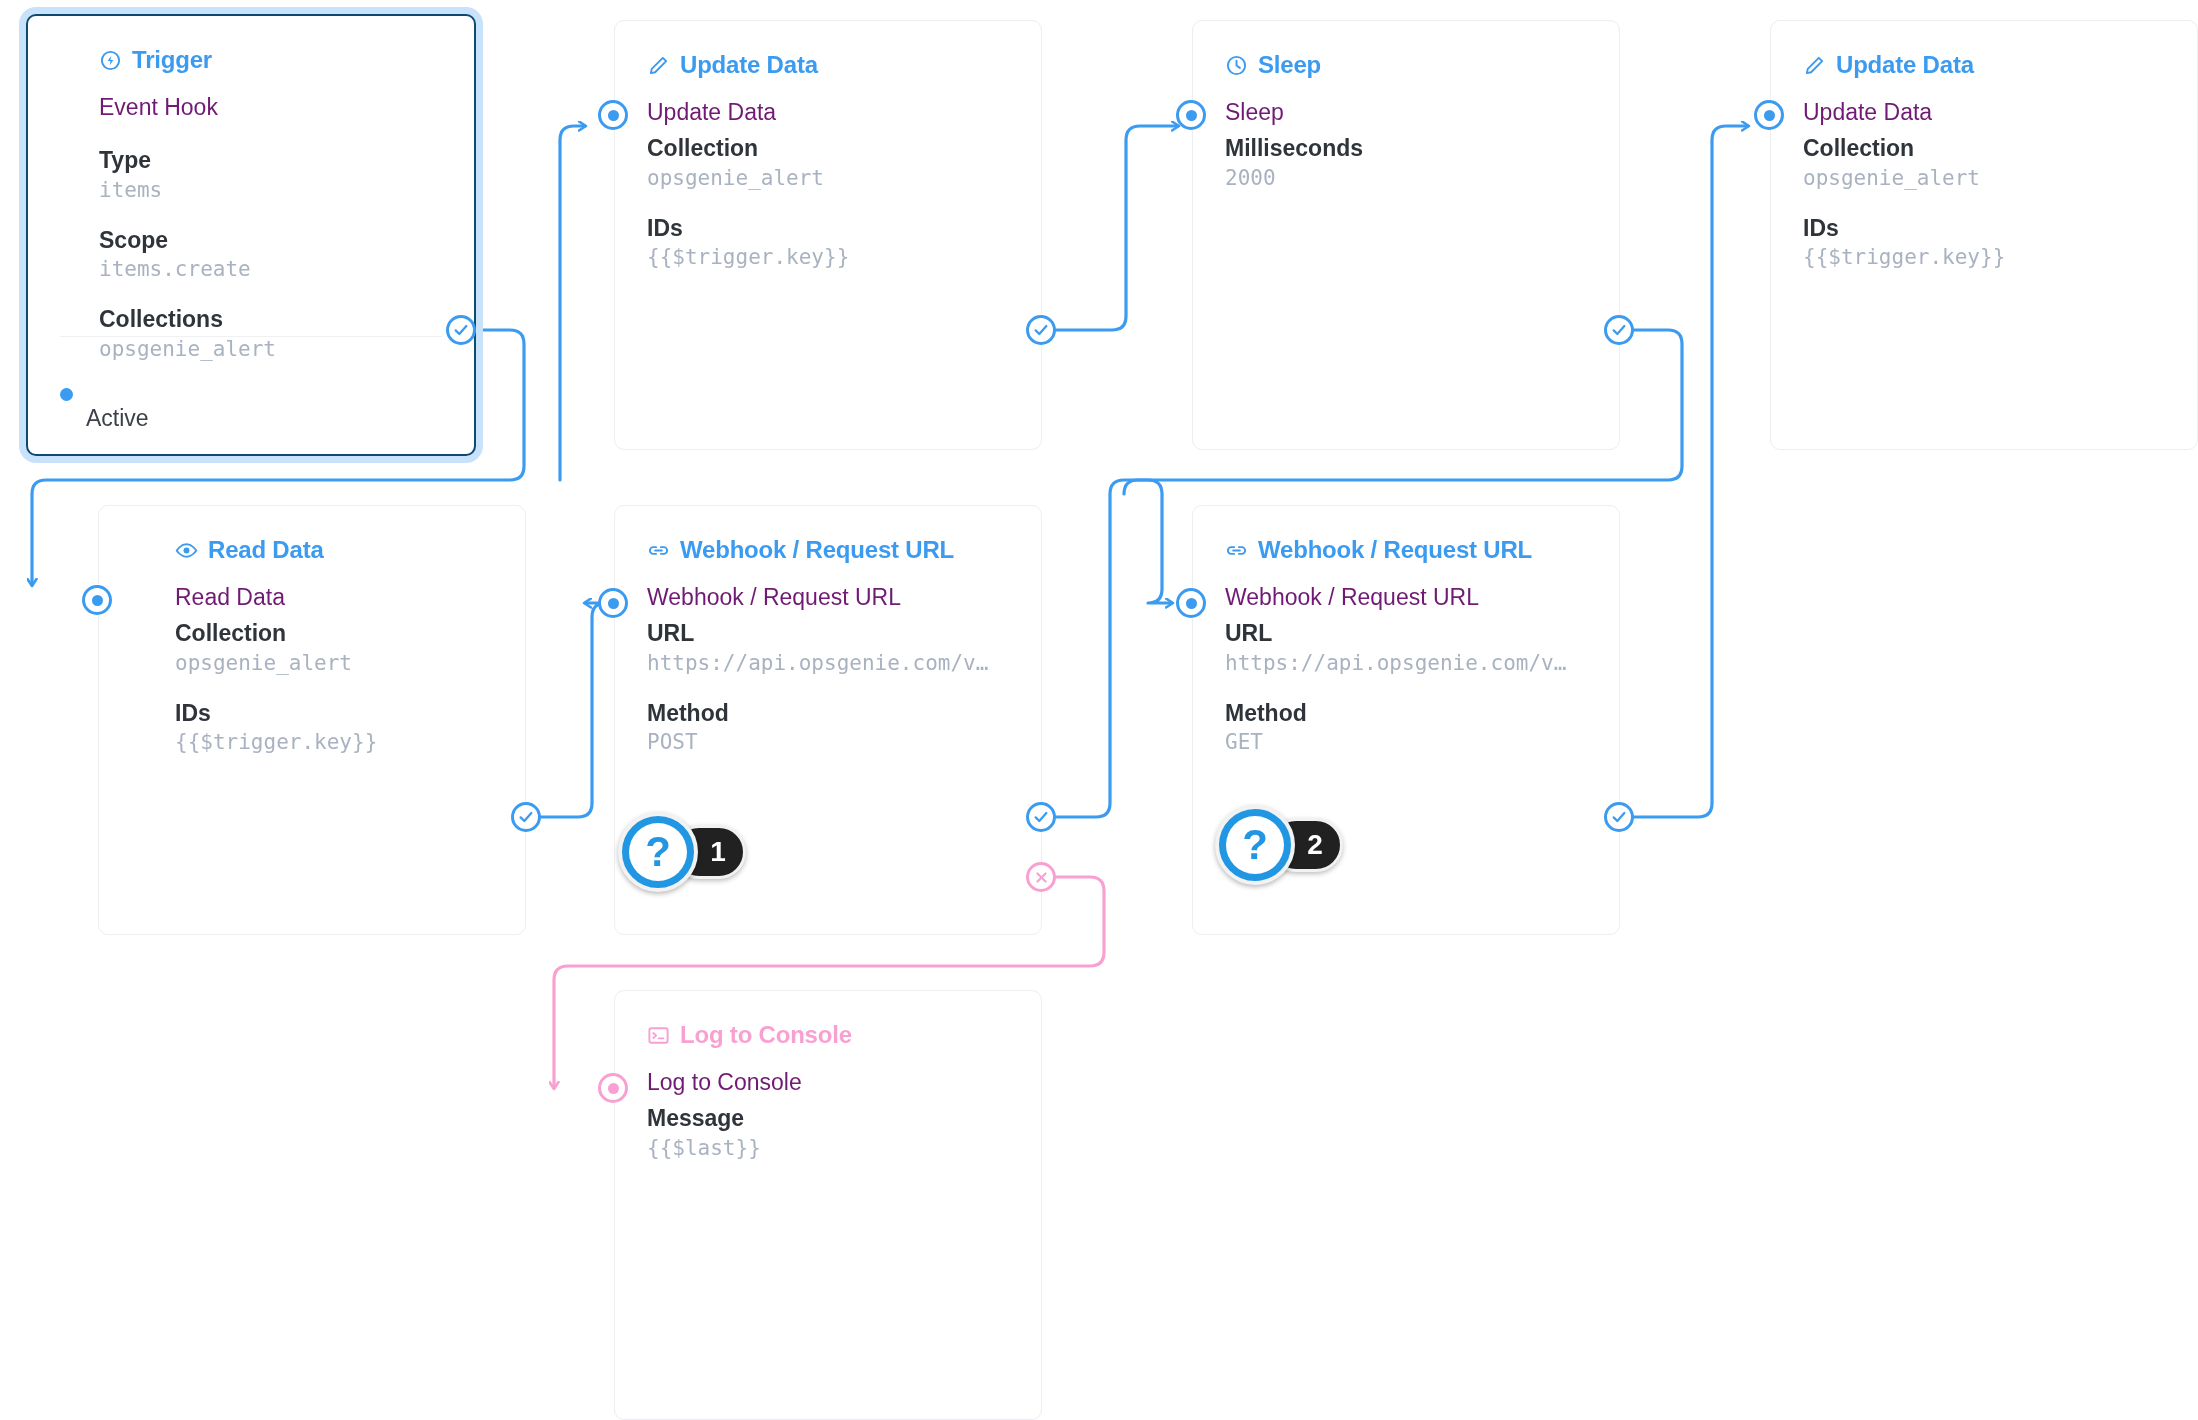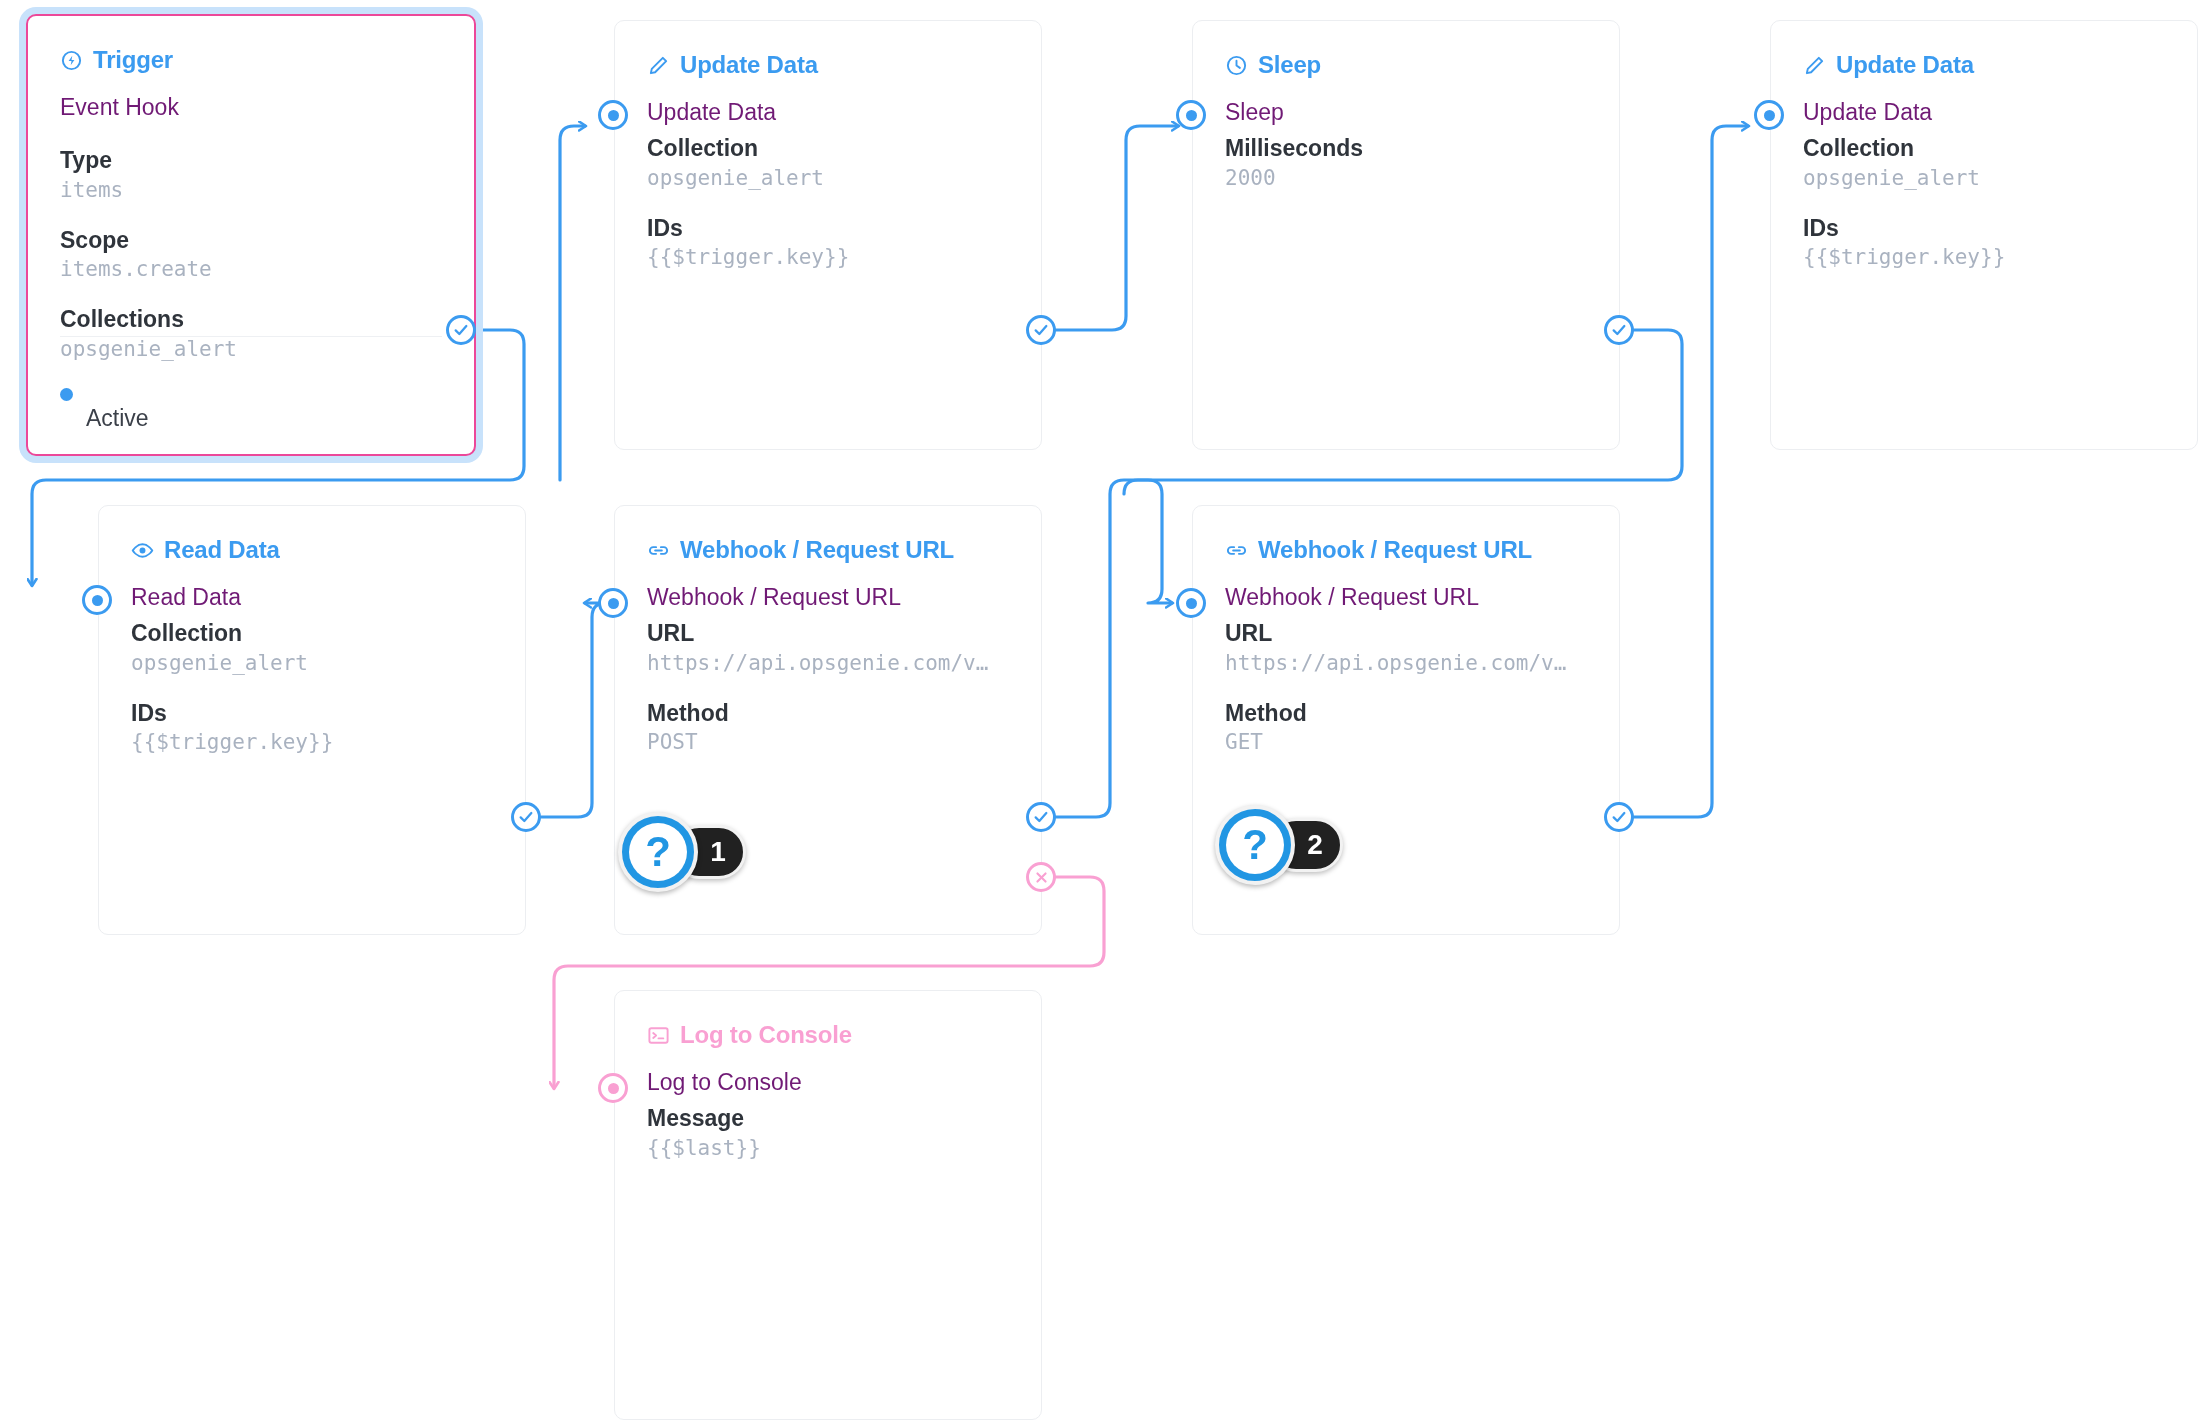--- a/index.html
+++ b/index.html
@@ -26,23 +26,24 @@
 
   
   .card {
     position: absolute;
     background: #ffffff;
     border: 1px solid #eceef1;
     border-radius: 10px;
     z-index: 2;
   }
   .card.selected {
-    border: 2px solid #ec4899;
+    border: 2px solid #0c4a6e;
     box-shadow: 0 0 0 7px #c8e2fb;
     z-index: 4;
+    padding-left: 39px;
   }
   .card-inner { padding: 30px 32px 0 32px; }
 
   .card-head {
     display: flex;
     align-items: center;
     gap: 10px;
     margin-bottom: 18px;
   }
   .card-head .htitle {
@@ -310,21 +311,21 @@
       <div class="row-name">Update Data</div>
       <div class="field-label">Collection</div>
       <div class="field-value">opsgenie_alert</div>
       <div class="field-gap"></div>
       <div class="field-label">IDs</div>
       <div class="field-value">{{$trigger.key}}</div>
     </div>
   </div>
   <div class="port inp" style="left:1754px; top:100px;"></div>
 
-  <div class="card" style="left:98px; top:505px; width:428px; height:430px;">
+  <div class="card" style="left:98px; top:505px; width:428px; height:430px;padding-left:44px;">
     <div class="card-inner">
       <div class="card-head">
         <span class="hicon">
           <svg width="23" height="23" viewBox="0 0 24 24" fill="none" stroke="currentColor" stroke-width="2" stroke-linecap="round" stroke-linejoin="round">
             <path d="M1.8 12 S6 5.5 12 5.5 S22.2 12 22.2 12 S18 18.5 12 18.5 S1.8 12 1.8 12 Z"></path>
             <circle cx="12" cy="12" r="3.1" fill="currentColor" stroke="none"></circle>
           </svg>
         </span>
         <span class="htitle">Read Data</span>
       </div>

